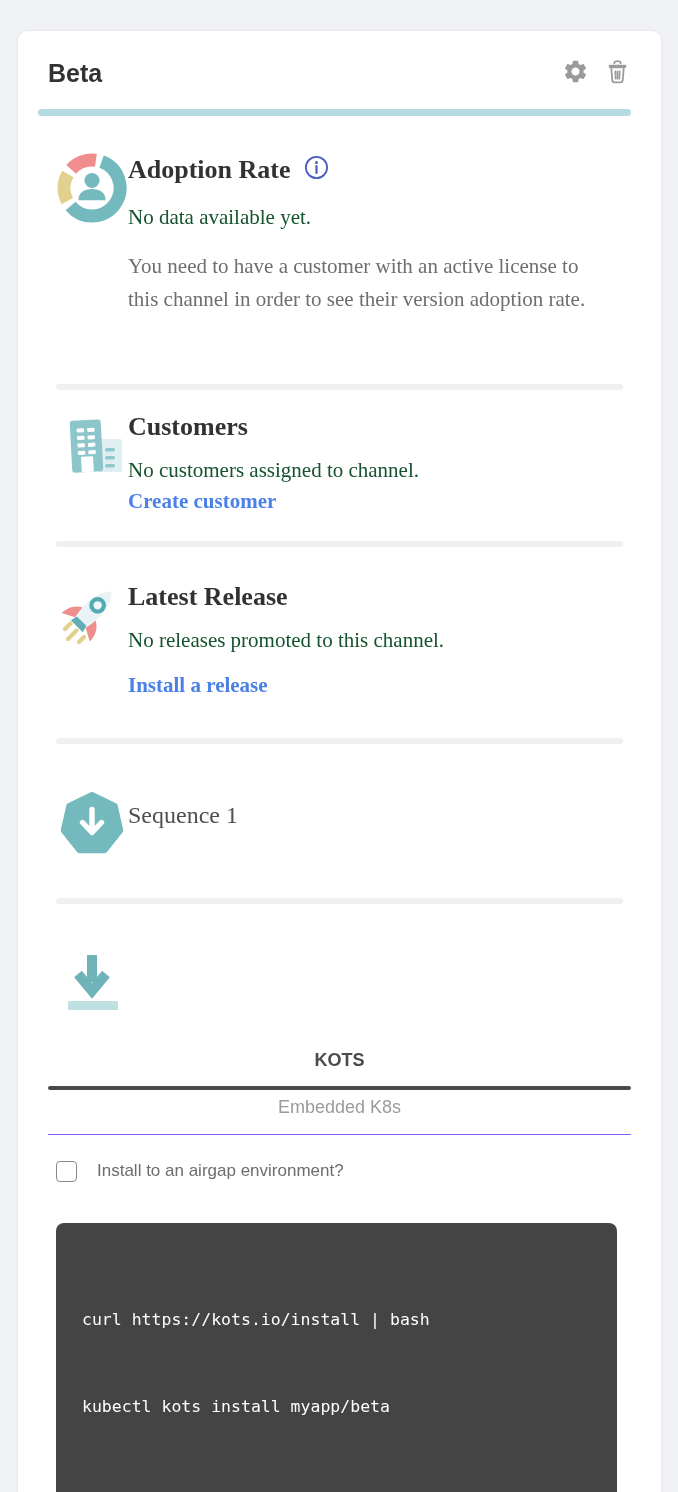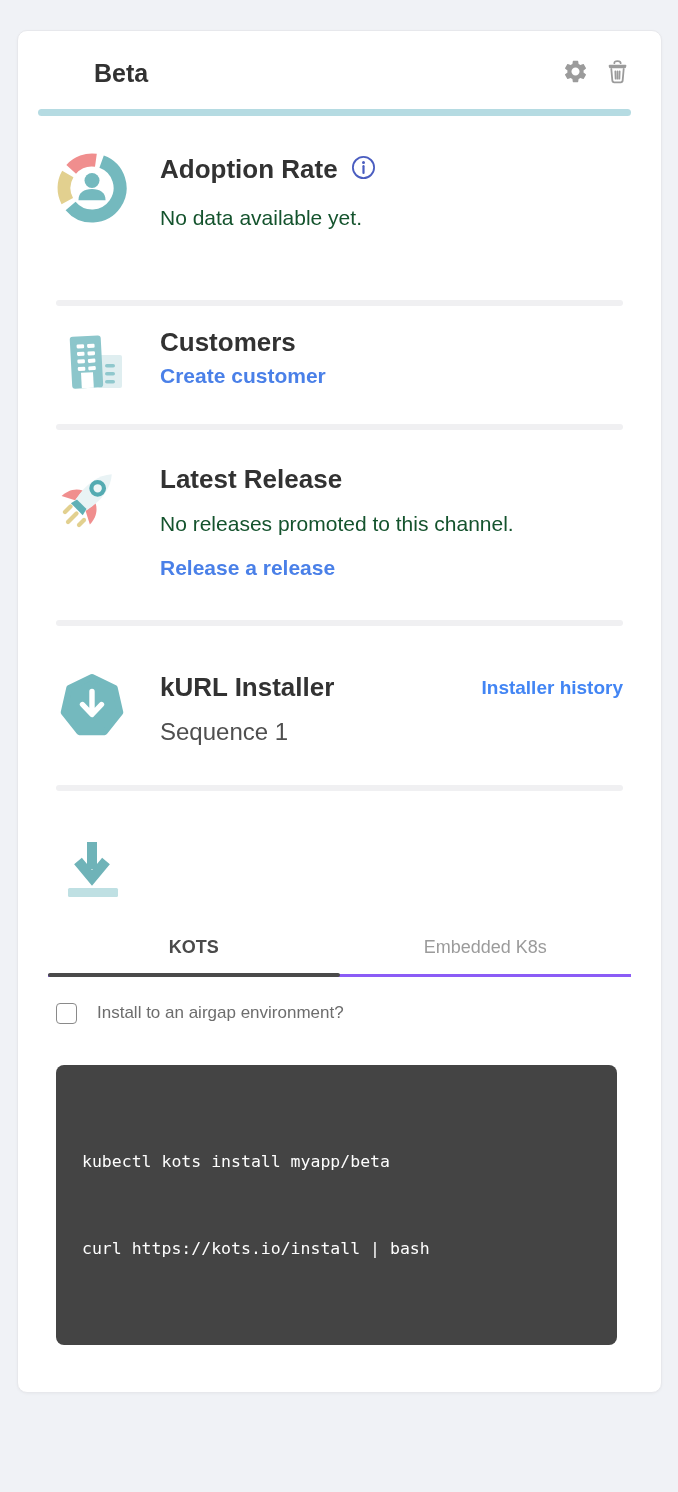--- a/index.html
+++ b/index.html
@@ -22,25 +22,25 @@
   }
   .card{
     background:#fff;
     border:1px solid #E7E8EC;
     border-radius:10px;
     margin:30px 16px 28px 17px;
     padding:26px 30px 47px 30px;
     box-shadow:0 1px 3px rgba(0,0,0,.04);
   }
   .card-header{display:flex;align-items:center;justify-content:space-between;}
-  .card-title{font-size:25px;font-weight:700;color:#323232;line-height:32px;margin-left:46px;}
+  .card-title{font-size:25px;font-weight:700;color:#323232;line-height:32px;}
   .header-actions{display:flex;align-items:center;gap:15px;}
   .icon-btn{background:none;border:none;cursor:pointer;padding:0;display:flex;align-items:center;}
   .accent-bar{height:7px;background:var(--accent-teal-light);border-radius:4px;margin:20px 0 0 -10px;}
-  .section{display:flex;gap:32px;padding-left:8px;padding-right:8px;}
+  .section{display:flex;padding-left:8px;padding-right:8px;font-family:Liberation Serif, serif;}
   .section .icon-col{flex:0 0 72px;display:flex;justify-content:center;}
   .section .content{flex:1;min-width:0;}
   .sec-adoption{padding-top:36px;padding-bottom:68px;}
   .sec-customers{padding-top:19px;padding-bottom:27px;}
   .sec-release{padding-top:32px;padding-bottom:40px;}
   .sec-kurl{padding-top:44px;padding-bottom:38px;}
   .sec-install{padding-top:44px;padding-bottom:0;}
   .divider{height:6px;background:#F0F0F2;border-radius:3px;margin:0 8px;}
   h2.sec-title{font-size:26px;font-weight:700;color:#323232;line-height:35px;display:inline;}
   .title-row{display:flex;align-items:flex-start;}
@@ -49,21 +49,21 @@
   .first-line{margin-top:16px;}
   .tight-line{margin-top:12px;}
   a.action-link{font-size:21px;font-weight:600;color:var(--link-blue);text-decoration:none;display:inline-block;cursor:pointer;}
   .link-gap{margin-top:4px;}
   .link-gap-lg{margin-top:18px;}
   .kurl-head{display:flex;justify-content:space-between;align-items:flex-start;}
   a.history-link{font-size:19px;font-weight:600;color:#4285F4;text-decoration:none;cursor:pointer;line-height:30px;margin-top:3px;}
   .sequence{font-size:24px;color:#4F4F4F;line-height:30px;margin-top:12px;}
   .info-icon{margin-left:12px;transform:translateY(2px);display:inline-block;cursor:pointer;}
   
-  .tabs{display:flex;margin-top:20px;border-bottom:3px solid #8b5cf6;}
+  .tabs{display:flex;margin-top:20px;border-bottom:1px solid #8b5cf6;flex-direction:column;}
   .tab{flex:1;text-align:center;font-size:18px;color:#9B9B9B;padding:10px 0 16px 0;cursor:pointer;position:relative;background:none;border:none;font-family:inherit;}
   .tab.active{color:var(--tab-active);font-weight:700;}
   .tab.active::after{content:"";position:absolute;left:0;right:0;bottom:-2.5px;height:4px;background:var(--tab-active);border-radius:2px;}
   
   .airgap-row{display:flex;align-items:flex-start;gap:20px;margin-top:26px;padding-left:8px;}
   .checkbox{width:21px;height:21px;border:1.5px solid #8A8A8A;border-radius:4px;background:#fff;cursor:pointer;flex:0 0 auto;}
   .airgap-label{font-size:17px;color:#6D6D6D;cursor:pointer;}
   
   .code-block{
     background:var(--code-bg);
@@ -124,20 +124,21 @@
         <h2 class="sec-title">Adoption Rate</h2>
         <span class="info-icon" title="More info">
           <svg width="27" height="27" viewBox="0 0 27 27" fill="none">
             <circle cx="13.5" cy="13.5" r="10.6" stroke="#4A5DC0" stroke-width="1.8"></circle>
             <circle cx="13.5" cy="8.6" r="1.5" fill="#4A5DC0"></circle>
             <path d="M13.5,12.2 V19" stroke="#4A5DC0" stroke-width="2.2" stroke-linecap="round"></path>
           </svg>
         </span>
       </div>
       <p class="muted first-line">No data available yet.</p>
+      <p class="para">You need to have a customer with an active license to this channel in order to see their version adoption rate.</p>
     </div>
   </div>
 
   <div class="divider"></div>
 
   <div class="section sec-customers">
     <div class="icon-col">
       <svg width="72" height="72" viewBox="0 0 72 72">
         <rect x="42" y="30" width="24" height="33" rx="2" fill="#DFEEF0"></rect>
         <rect x="49" y="39" width="10" height="3.6" rx="1.8" fill="#8FC8CD"></rect>
@@ -152,20 +153,21 @@
           <rect x="21.5" y="34" width="7.5" height="4" rx="1.2" fill="#fff"></rect>
             <rect x="32" y="34" width="7.5" height="4" rx="1.2" fill="#fff"></rect>
           <rect x="21.5" y="41.5" width="7.5" height="4" rx="1.2" fill="#fff"></rect>
             <rect x="32" y="41.5" width="7.5" height="4" rx="1.2" fill="#fff"></rect>
           <rect x="24.5" y="47.5" width="12" height="15.5" fill="#fff"></rect>
         </g>
       </svg>
     </div>
     <div class="content">
       <h2 class="sec-title">Customers</h2>
+      <p class="muted tight-line">No customers assigned to channel.</p>
       <div class="link-gap"><a class="action-link" href="#">Create customer</a></div>
     </div>
   </div>
 
   <div class="divider"></div>
 
   <div class="section sec-release">
     <div class="icon-col">
       <svg width="72" height="72" viewBox="0 0 72 72">
         <g transform="rotate(45 36 32)">
@@ -178,38 +180,34 @@
         <g stroke="#E2D08F" stroke-width="4.2" stroke-linecap="round">
           <path d="M9,50 L14.5,44.5"></path>
           <path d="M12,60 L20.5,51.5"></path>
           <path d="M23,63 L28,58"></path>
         </g>
       </svg>
     </div>
     <div class="content">
       <h2 class="sec-title">Latest Release</h2>
       <p class="muted tight-line">No releases promoted to this channel.</p>
-      <div class="link-gap-lg"><a class="action-link" href="#">Release a release</a></div>
+      <div class="link-gap-lg"><a class="action-link" href="#">Install a release</a></div>
     </div>
   </div>
 
   <div class="divider"></div>
 
   <div class="section sec-kurl">
     <div class="icon-col">
       <svg width="72" height="72" viewBox="0 0 72 72">
         <polygon points="36,7 58.7,17.9 64.3,42.5 48.6,62.2 23.4,62.2 7.7,42.5 13.3,17.9" fill="#74B9BE" stroke="#74B9BE" stroke-width="6" stroke-linejoin="round"></polygon>
         <path d="M36,21.5 V42.5 M26.5,34.5 L36,44.5 L45.5,34.5" stroke="#fff" stroke-width="5.4" fill="none" stroke-linecap="round" stroke-linejoin="round"></path>
       </svg>
     </div>
     <div class="content">
-      <div class="kurl-head">
-        <h2 class="sec-title">kURL Installer</h2>
-        <a class="history-link" href="#">Installer history</a>
-      </div>
       <div class="sequence">Sequence 1</div>
     </div>
   </div>
 
   <div class="divider"></div>
 
   <div class="section sec-install">
     <div class="icon-col">
       <svg width="72" height="72" viewBox="0 0 72 72">
         <path d="M36,7 V34" stroke="#6FB3B8" stroke-width="10"></path>
@@ -223,17 +221,17 @@
     <button class="tab active">KOTS</button>
     <button class="tab">Embedded K8s</button>
   </div>
 
   <div class="airgap-row">
     <div class="checkbox" role="checkbox" aria-checked="false"></div>
     <label class="airgap-label">Install to an airgap environment?</label>
   </div>
 
   <div class="code-block">
+    <div>curl https://kots.io/install | bash</div>
     <div>kubectl kots install myapp/beta</div>
-    <div>curl https://kots.io/install | bash</div>
   </div>
 
 </div>
 
 </body></html>

